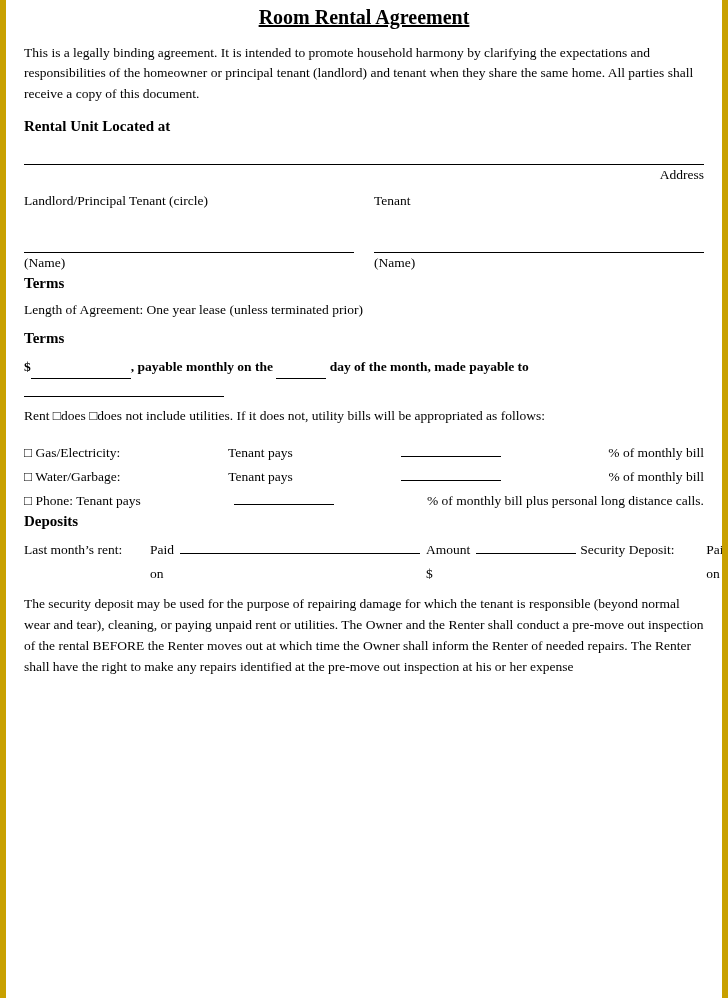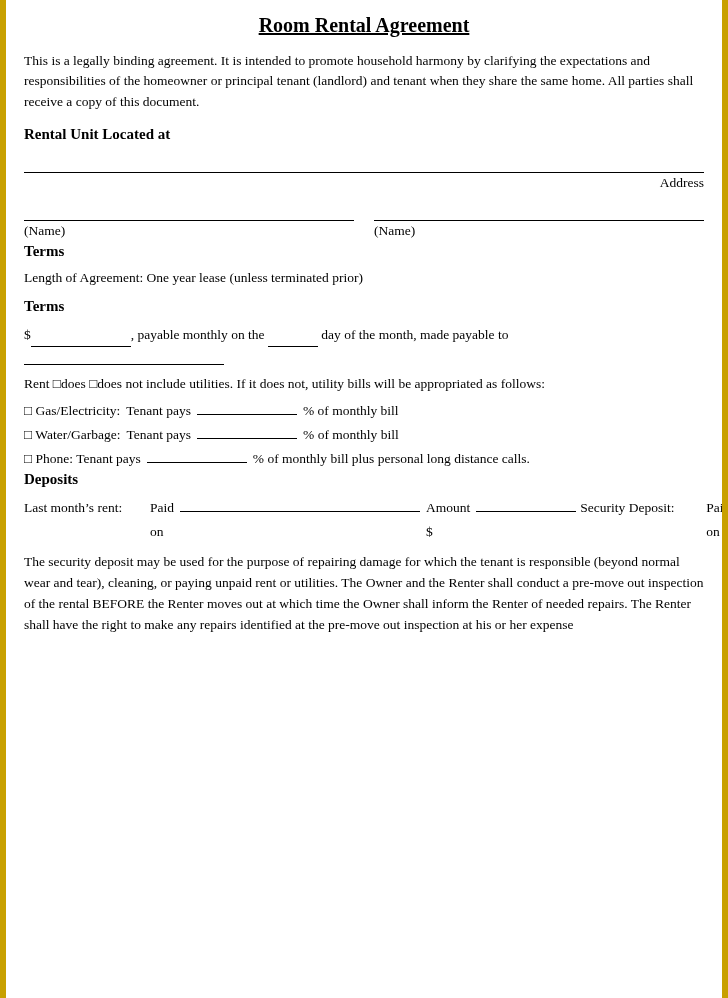--- a/index.html
+++ b/index.html
@@ -25,21 +25,21 @@
     }
 
     .left-border {
       width: 6px;
       background: #c8a000;
       flex-shrink: 0;
     }
 
     .content {
       flex: 1;
-      padding: 10px 18px 10px 18px;
+      padding: 2px 18px 10px 18px;
       overflow: hidden;
     }
 
     .doc-title {
       text-align: center;
       font-size: 20px;
       font-weight: bold;
       text-decoration: underline;
       margin-bottom: 14px;
       margin-top: 4px;
@@ -102,20 +102,21 @@
     .terms-text {
       font-size: 13.5px;
       margin-bottom: 10px;
       line-height: 1.5;
     }
 
     .rent-line {
       font-size: 13.5px;
       line-height: 1.8;
       margin-bottom: 0;
+      font-weight: bold;
     }
 
     .blank-underline {
       display: inline-block;
       border-bottom: 1px solid #000;
       min-width: 80px;
       height: 16px;
       vertical-align: bottom;
     }
 
@@ -136,29 +137,30 @@
       width: 200px;
       height: 16px;
       margin-top: 2px;
       margin-bottom: 8px;
     }
 
     .utilities-text {
       font-size: 13.5px;
       line-height: 1.6;
       margin-top: 6px;
-      margin-bottom: 4px;
+      margin-bottom: 14px;
     }
 
     .util-item {
       display: flex;
       align-items: baseline;
       font-size: 13.5px;
       line-height: 1.7;
       gap: 6px;
+      justify-content: space-between;
     }
 
     .deposits-row {
       display: flex;
       flex-direction: row;
       gap: 4px;
       font-size: 13.5px;
       margin-bottom: 8px;
     }
 
@@ -195,20 +197,28 @@
 
     <div class="doc-title">Room Rental Agreement</div>
 
     <p class="intro-text">This is a legally binding agreement. It is intended to promote household harmony by clarifying the expectations and responsibilities of the homeowner or principal tenant (landlord) and tenant when they share the same home. All parties shall receive a copy of this document.</p>
 
     <div class="section-heading">Rental Unit Located at</div>
     <div class="field-line"></div>
     <div class="field-label">Address</div>
 
 
+    <div class="parties-row">
+      <div class="party-col">
+        <div class="party-header">Landlord/Principal Tenant (circle)</div>
+      </div>
+      <div class="party-col">
+        <div class="party-header">Tenant</div>
+      </div>
+    </div>
 
     <div class="parties-row">
       <div class="party-col">
         <div class="party-line"></div>
         <div class="party-sublabel">(Name)</div>
       </div>
       <div class="party-col">
         <div class="party-line"></div>
         <div class="party-sublabel">(Name)</div>
       </div>

